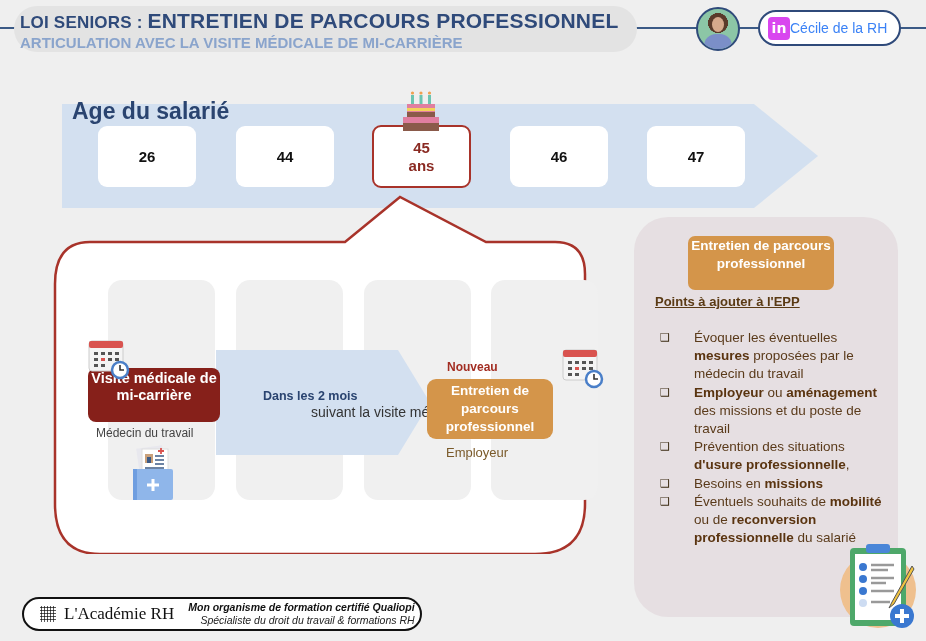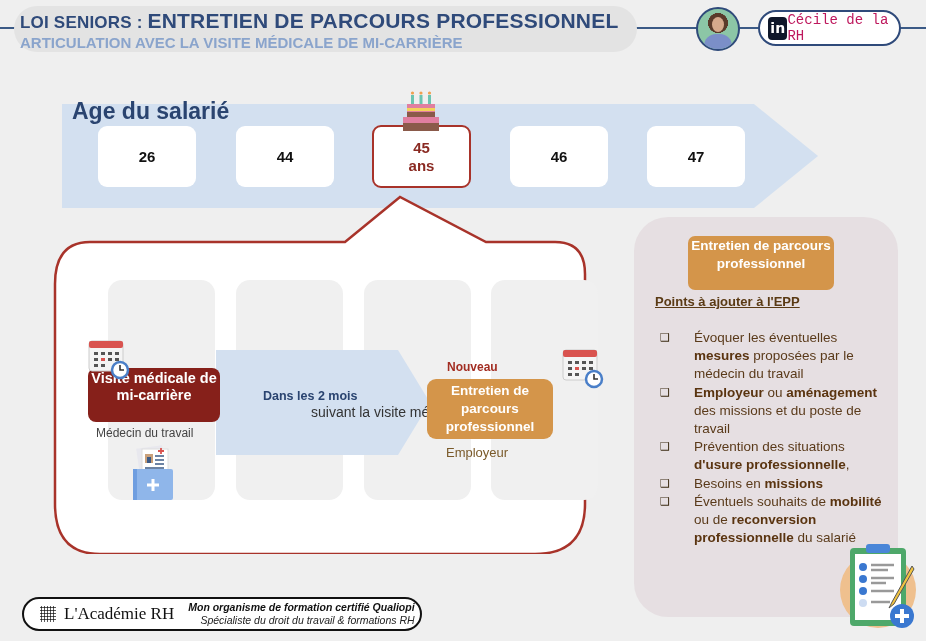--- a/index.html
+++ b/index.html
@@ -8,22 +8,22 @@
   
   .hdr-line { position: absolute; top: 27px; height: 2px; background: #3b5a86; }
   .hdr-pill { position: absolute; left: 14px; top: 6px; width: 623px; height: 46px; background: #e3e3e3; border-radius: 23px; padding: 3px 0 0 6px; }
   .hdr-title { font-size: 21px; font-weight: bold; color: #2f4a7a; letter-spacing: 0.2px; white-space: nowrap; }
   .hdr-title .pre { font-size: 17px; font-weight: bold; }
   .hdr-sub { font-size: 15px; font-weight: bold; color: #8aa4cc; margin-top: 1px; white-space: nowrap; }
   .avatar { position: absolute; left: 696px; top: 7px; width: 44px; height: 44px; border-radius: 50%; border: 2.5px solid #2f4a7a; background: radial-gradient(circle at 50% 35%, #5a3a2a 0 30%, #8cc6a6 31% 100%); overflow: hidden; }
   .avatar .face { position: absolute; left: 14px; top: 8px; width: 12px; height: 15px; border-radius: 50%; background: #d6a98c; }
   .avatar .body { position: absolute; left: 6px; top: 25px; width: 28px; height: 20px; border-radius: 12px 12px 0 0; background: #7b8fc8; }
   .li-pill { position: absolute; left: 758px; top: 10px; width: 143px; height: 36px; border: 2.5px solid #2f4a7a; border-radius: 18px; background: #fff; display: flex; align-items: center; padding-left: 8px; }
-  .li-badge { width: 22px; height: 23px; background: #0f172a; border-radius: 4px; color: #fff; font-weight: bold; font-size: 14px; display: flex; align-items: center; justify-content: center; font-family: "DejaVu Sans", sans-serif; }
-  .li-name { font-size: 14px; color: #be185d; font-family: Liberation Mono, monospace; }
+  .li-badge { width: 22px; height: 23px; background: #d946ef; border-radius: 4px; color: #fff; font-weight: bold; font-size: 14px; display: flex; align-items: center; justify-content: center; font-family: "DejaVu Sans", sans-serif; }
+  .li-name { font-size: 14px; color: #3b82f6; }
 
   
   .tl-arrow { position: absolute; left: 62px; top: 104px; width: 756px; height: 104px; background: #d3e0f0; clip-path: polygon(0 0, 692px 0, 756px 50%, 692px 100%, 0 100%); }
   .tl-title { position: absolute; left: 72px; top: 98px; font-size: 23px; font-weight: bold; color: #2a4470; }
   .age-box { position: absolute; top: 126px; width: 98px; height: 61px; background: #fff; border-radius: 9px; display: flex; align-items: center; justify-content: center; font-weight: bold; font-size: 15px; color: #111; text-align: center; line-height: 1.15; }
   .age-box.active { border: 2.5px solid #a8332a; color: #8a2a22; font-size: 15px; }
   .cake { position: absolute; left: 401px; top: 89px; width: 40px; height: 44px; }
 
   
   .callout { position: absolute; left: 40px; top: 194px; width: 570px; height: 360px; }

